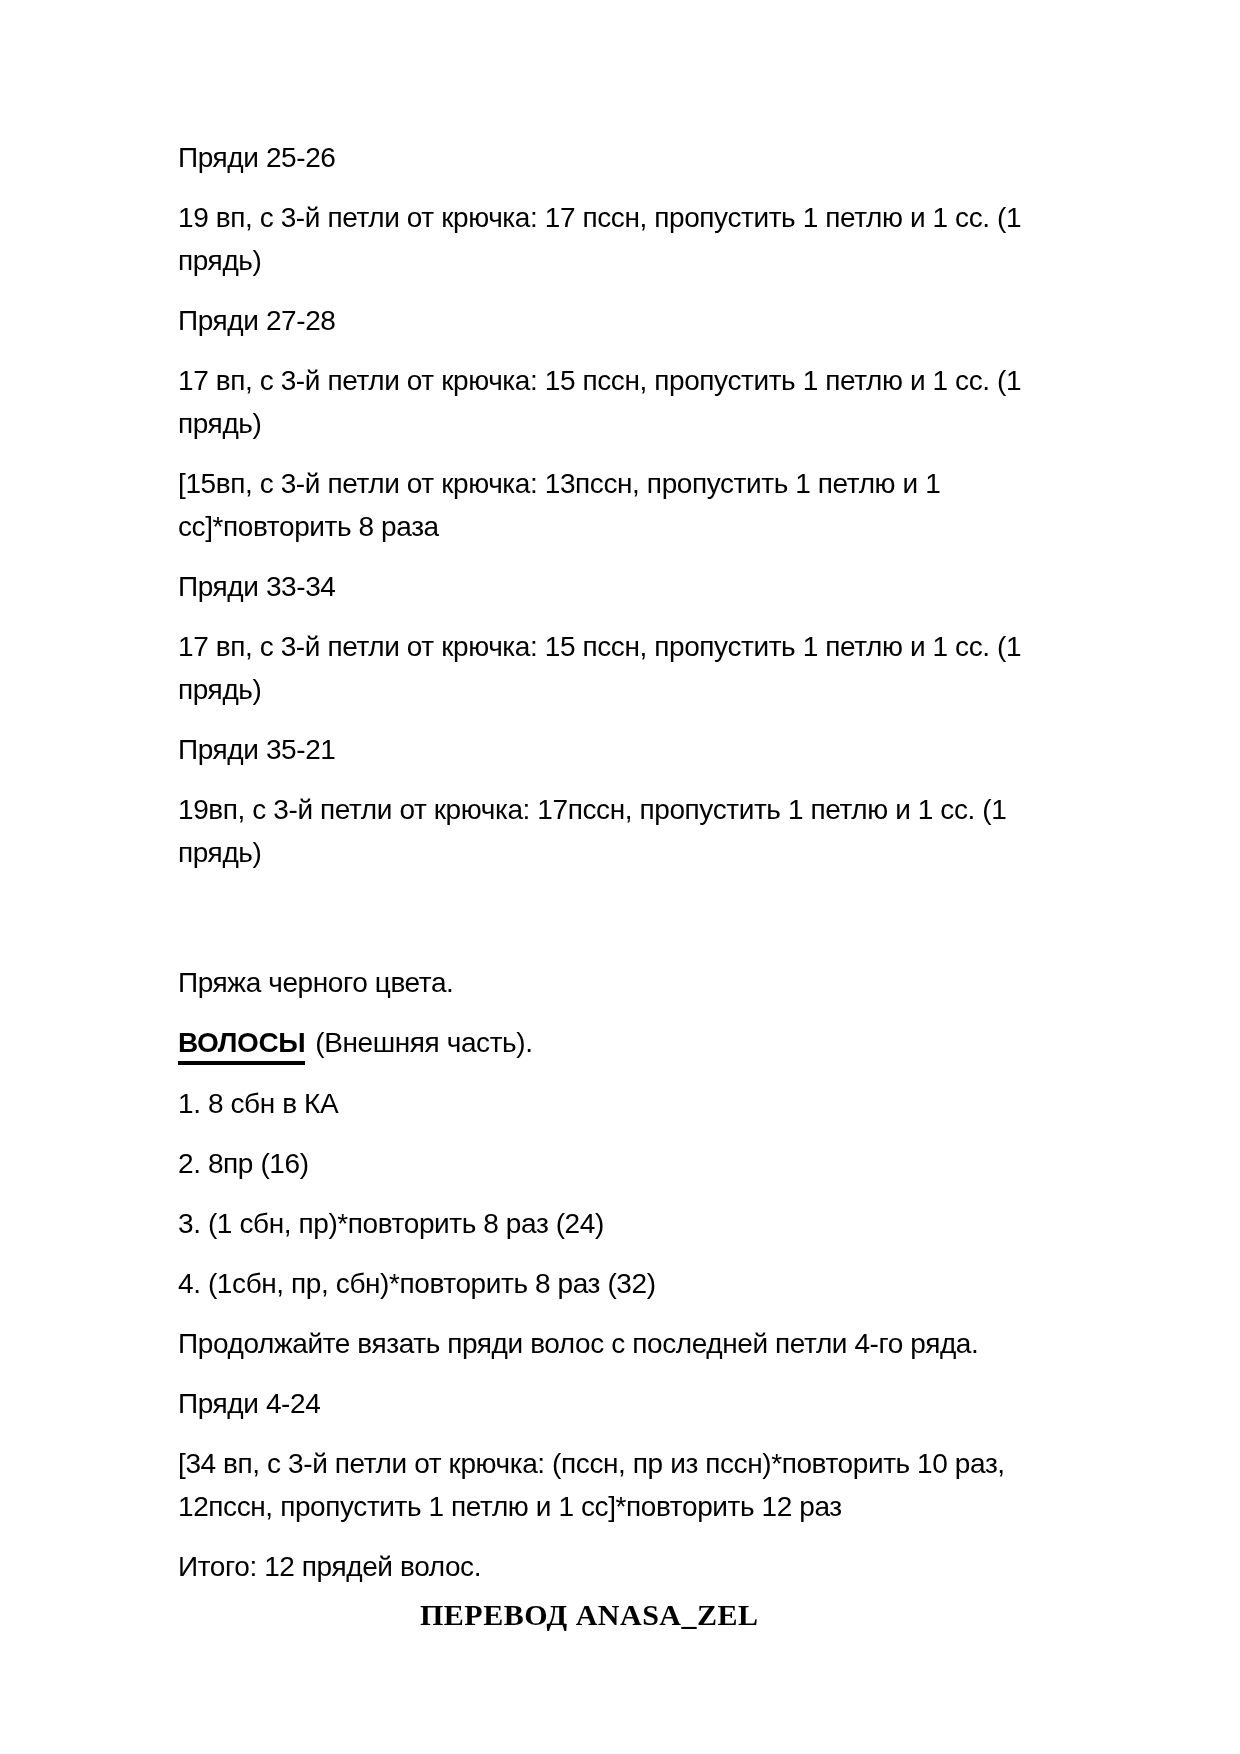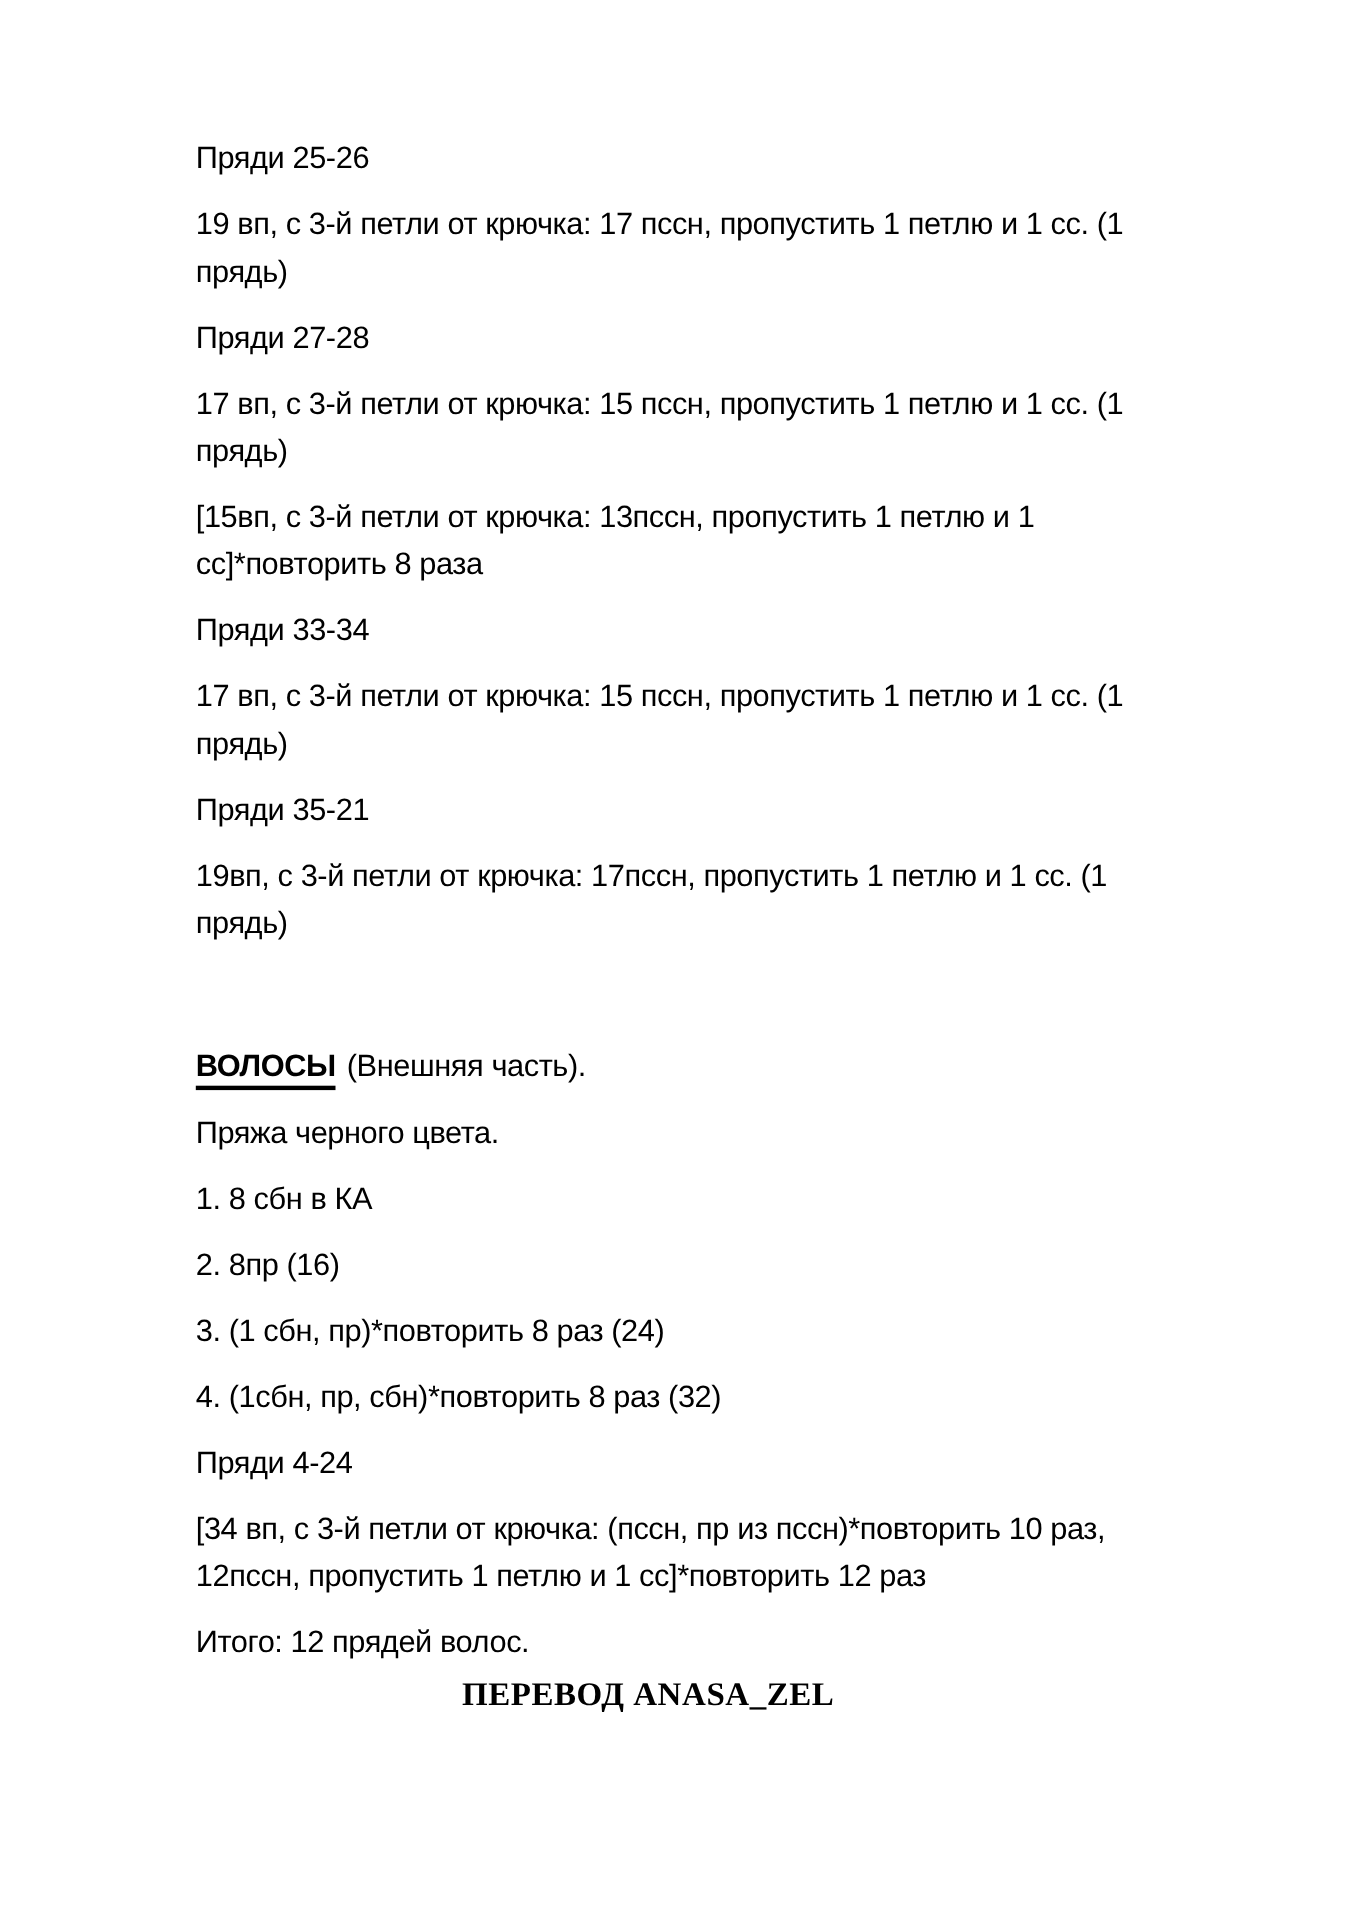--- a/index.html
+++ b/index.html
@@ -8,21 +8,21 @@
     width: 1240px;
     height: 1754px;
     position: relative;
     overflow: hidden;
     color: #000000;
     font-family: "Liberation Sans", sans-serif;
   }
   .content {
     position: absolute;
     left: 178px;
-    top: 122px;
+    top: 136px;
     width: 930px;
   }
   .para {
     font-size: 28px;
     line-height: 43px;
     letter-spacing: -0.4px;
     margin-bottom: 17px;
   }
   .line { display: block; white-space: pre; }
   .gap { height: 70px; }
@@ -87,43 +87,46 @@
   </p>
 
   <p class="para">
     <span class="line">19вп, с 3-й петли от крючка: 17пссн, пропустить 1 петлю и 1 сс. (1</span>
     <span class="line">прядь)</span>
   </p>
 
   <div class="gap"></div>
 
   <p class="para">
-    <span class="hair-title">ВОЛОСЫ</span><span class="hair-rest">(Внешняя часть).</span>
+    <span class="line">Пряжа черного цвета.</span>
   </p>
 
   <p class="para">
-    <span class="line">Пряжа черного цвета.</span>
+    <span class="hair-title">ВОЛОСЫ</span><span class="hair-rest">(Внешняя часть).</span>
   </p>
 
   <p class="para">
     <span class="line">1. 8 сбн в КА</span>
   </p>
 
   <p class="para">
     <span class="line">2. 8пр (16)</span>
   </p>
 
   <p class="para">
     <span class="line">3. (1 сбн, пр)*повторить 8 раз (24)</span>
   </p>
 
   <p class="para">
     <span class="line">4. (1сбн, пр, сбн)*повторить 8 раз (32)</span>
   </p>
 
+  <p class="para">
+    <span class="line">Продолжайте вязать пряди волос с последней петли 4-го ряда.</span>
+  </p>
 
   <p class="para">
     <span class="line">Пряди 4-24</span>
   </p>
 
   <p class="para">
     <span class="line">[34 вп, с 3-й петли от крючка: (пссн, пр из пссн)*повторить 10 раз,</span>
     <span class="line">12пссн, пропустить 1 петлю и 1 сс]*повторить 12 раз</span>
   </p>
 

